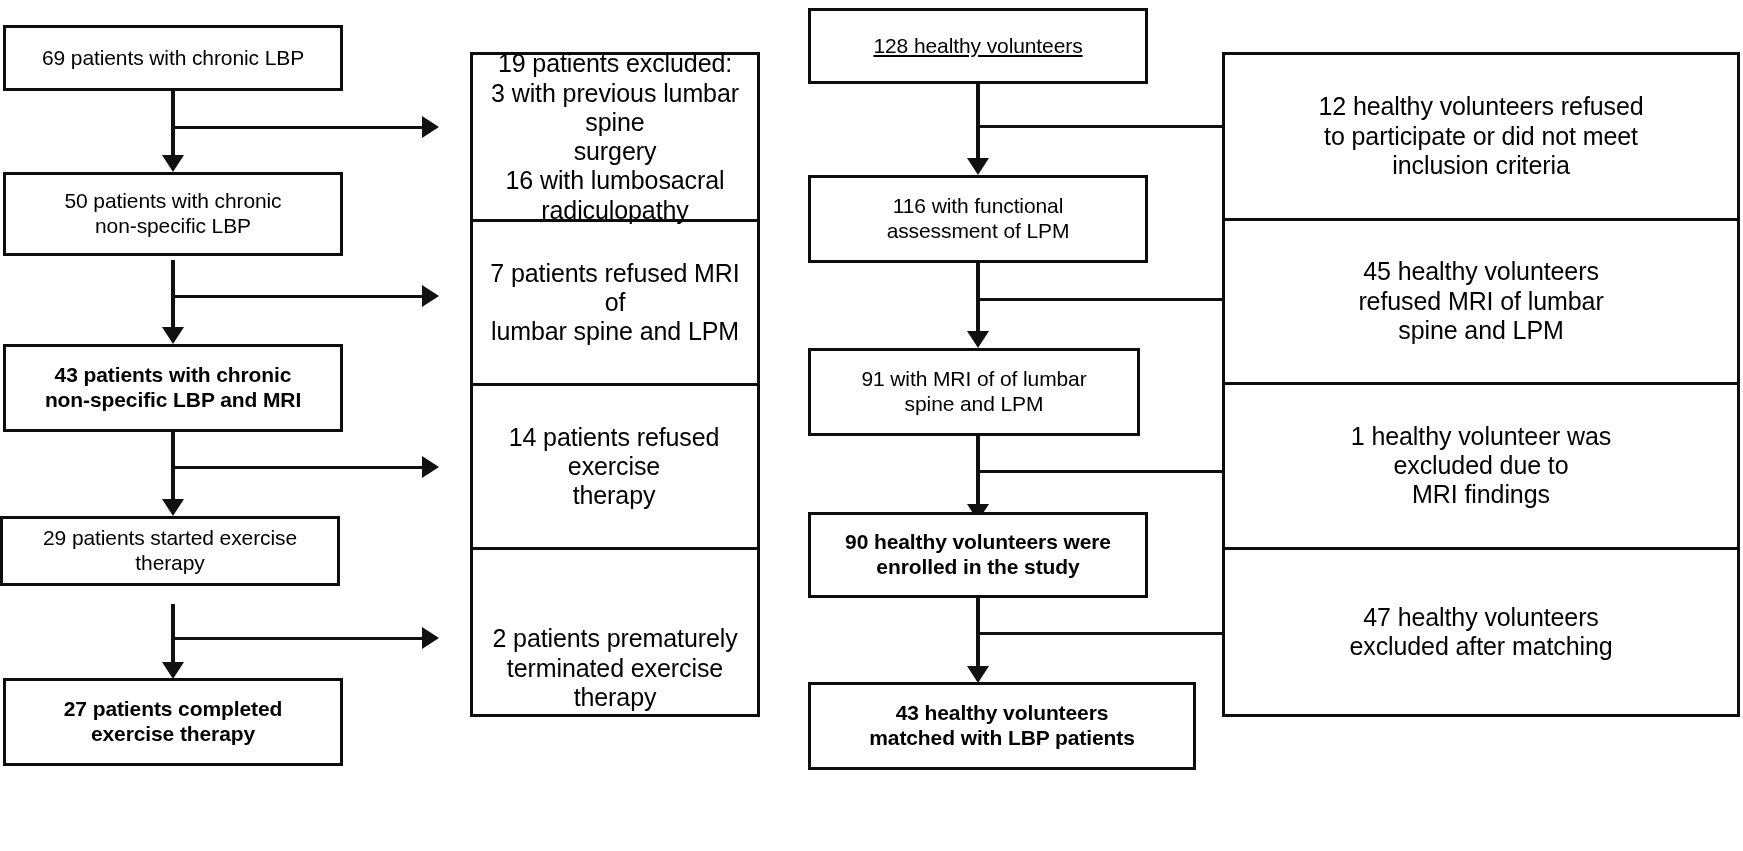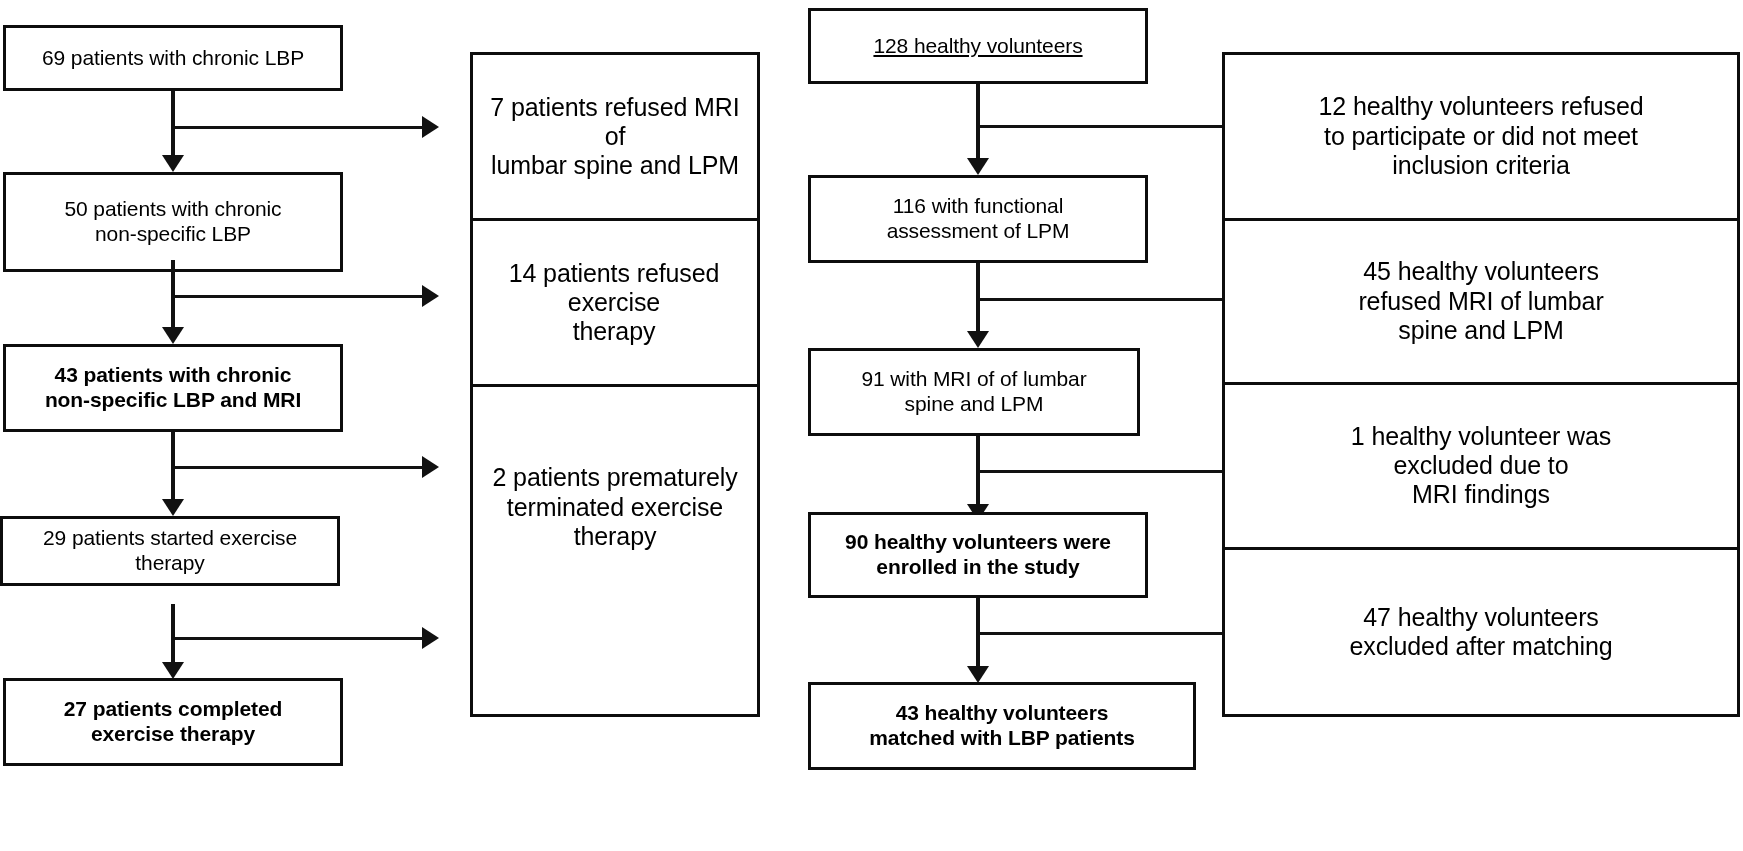--- a/index.html
+++ b/index.html
@@ -93,21 +93,21 @@
   <div class="box" style="left:3px; top:25px; width:340px; height:66px;">
     <span class="txt">69 patients with chronic LBP</span>
   </div>
 
   <div class="vline" style="left:171px; top:91px; height:76px;"></div>
   <div class="arrow-down" style="left:162px; top:155px;"></div>
 
   <div class="hline" style="left:171px; top:126px; width:253px;"></div>
   <div class="arrow-right" style="left:422px; top:116px;"></div>
 
-  <div class="box" style="left:3px; top:172px; width:340px; height:100px;">
+  <div class="box" style="left:3px; top:172px; width:340px; height:84px;">
     <span class="txt">50 patients with chronic
 non-specific LBP</span>
   </div>
 
   <div class="vline" style="left:171px; top:260px; height:78px;"></div>
   <div class="arrow-down" style="left:162px; top:327px;"></div>
   <div class="hline" style="left:171px; top:295px; width:253px;"></div>
   <div class="arrow-right" style="left:422px; top:285px;"></div>
 
   <div class="box bold" style="left:3px; top:344px; width:340px; height:88px;">
@@ -129,20 +129,27 @@
   <div class="arrow-down" style="left:162px; top:662px;"></div>
   <div class="hline" style="left:171px; top:637px; width:253px;"></div>
   <div class="arrow-right" style="left:422px; top:627px;"></div>
 
   <div class="box bold" style="left:3px; top:678px; width:340px; height:88px;">
     <span class="txt">27 patients completed
 exercise therapy</span>
   </div>
 
   <div class="stack" style="left:470px; top:52px; width:290px; height:665px;">
+    <div class="stack-cell" style="height:167px;">
+      <span class="txt">19 patients excluded:
+3 with previous lumbar spine
+surgery
+16 with lumbosacral
+radiculopathy</span>
+    </div>
     <div class="stack-cell" style="height:166px;">
       <span class="txt">7 patients refused MRI of
 lumbar spine and LPM</span>
     </div>
     <div class="stack-cell" style="height:166px;padding-left:8px;">
       <span class="txt">14 patients refused exercise
 therapy</span>
     </div>
     <div class="stack-cell" style="height:166px;align-items:flex-end;">
       <span class="txt">2 patients prematurely

